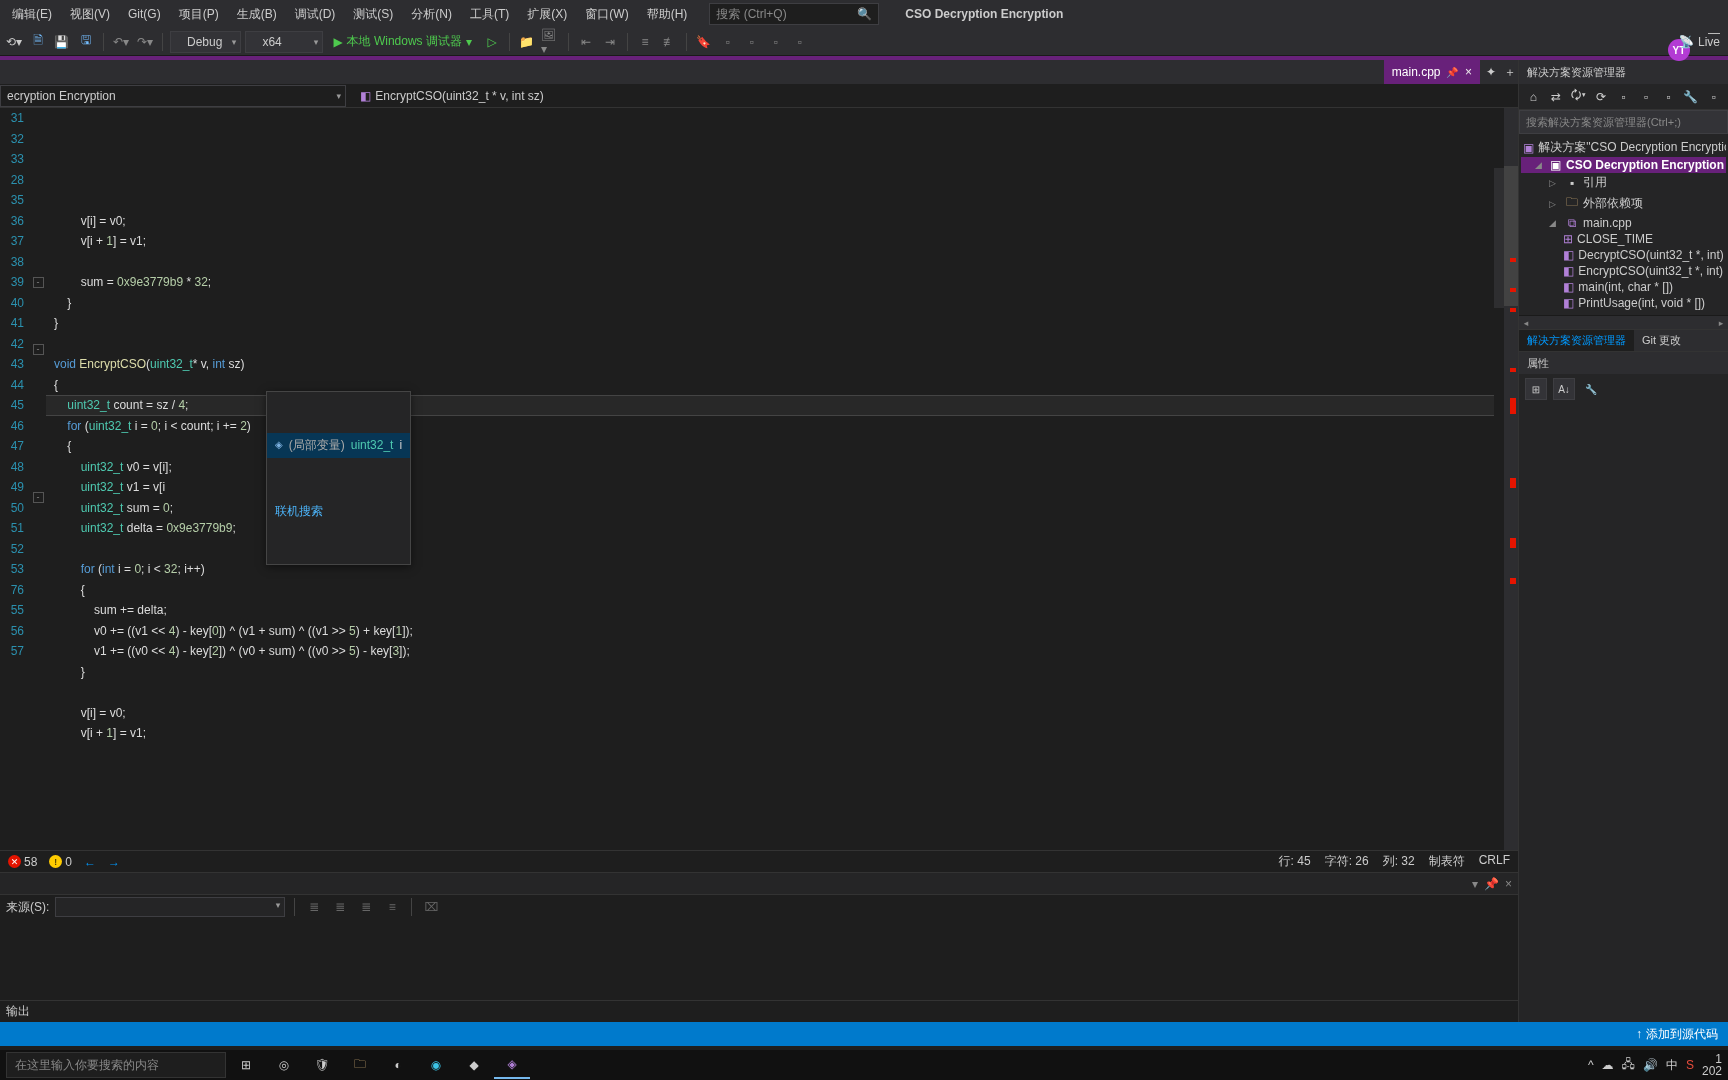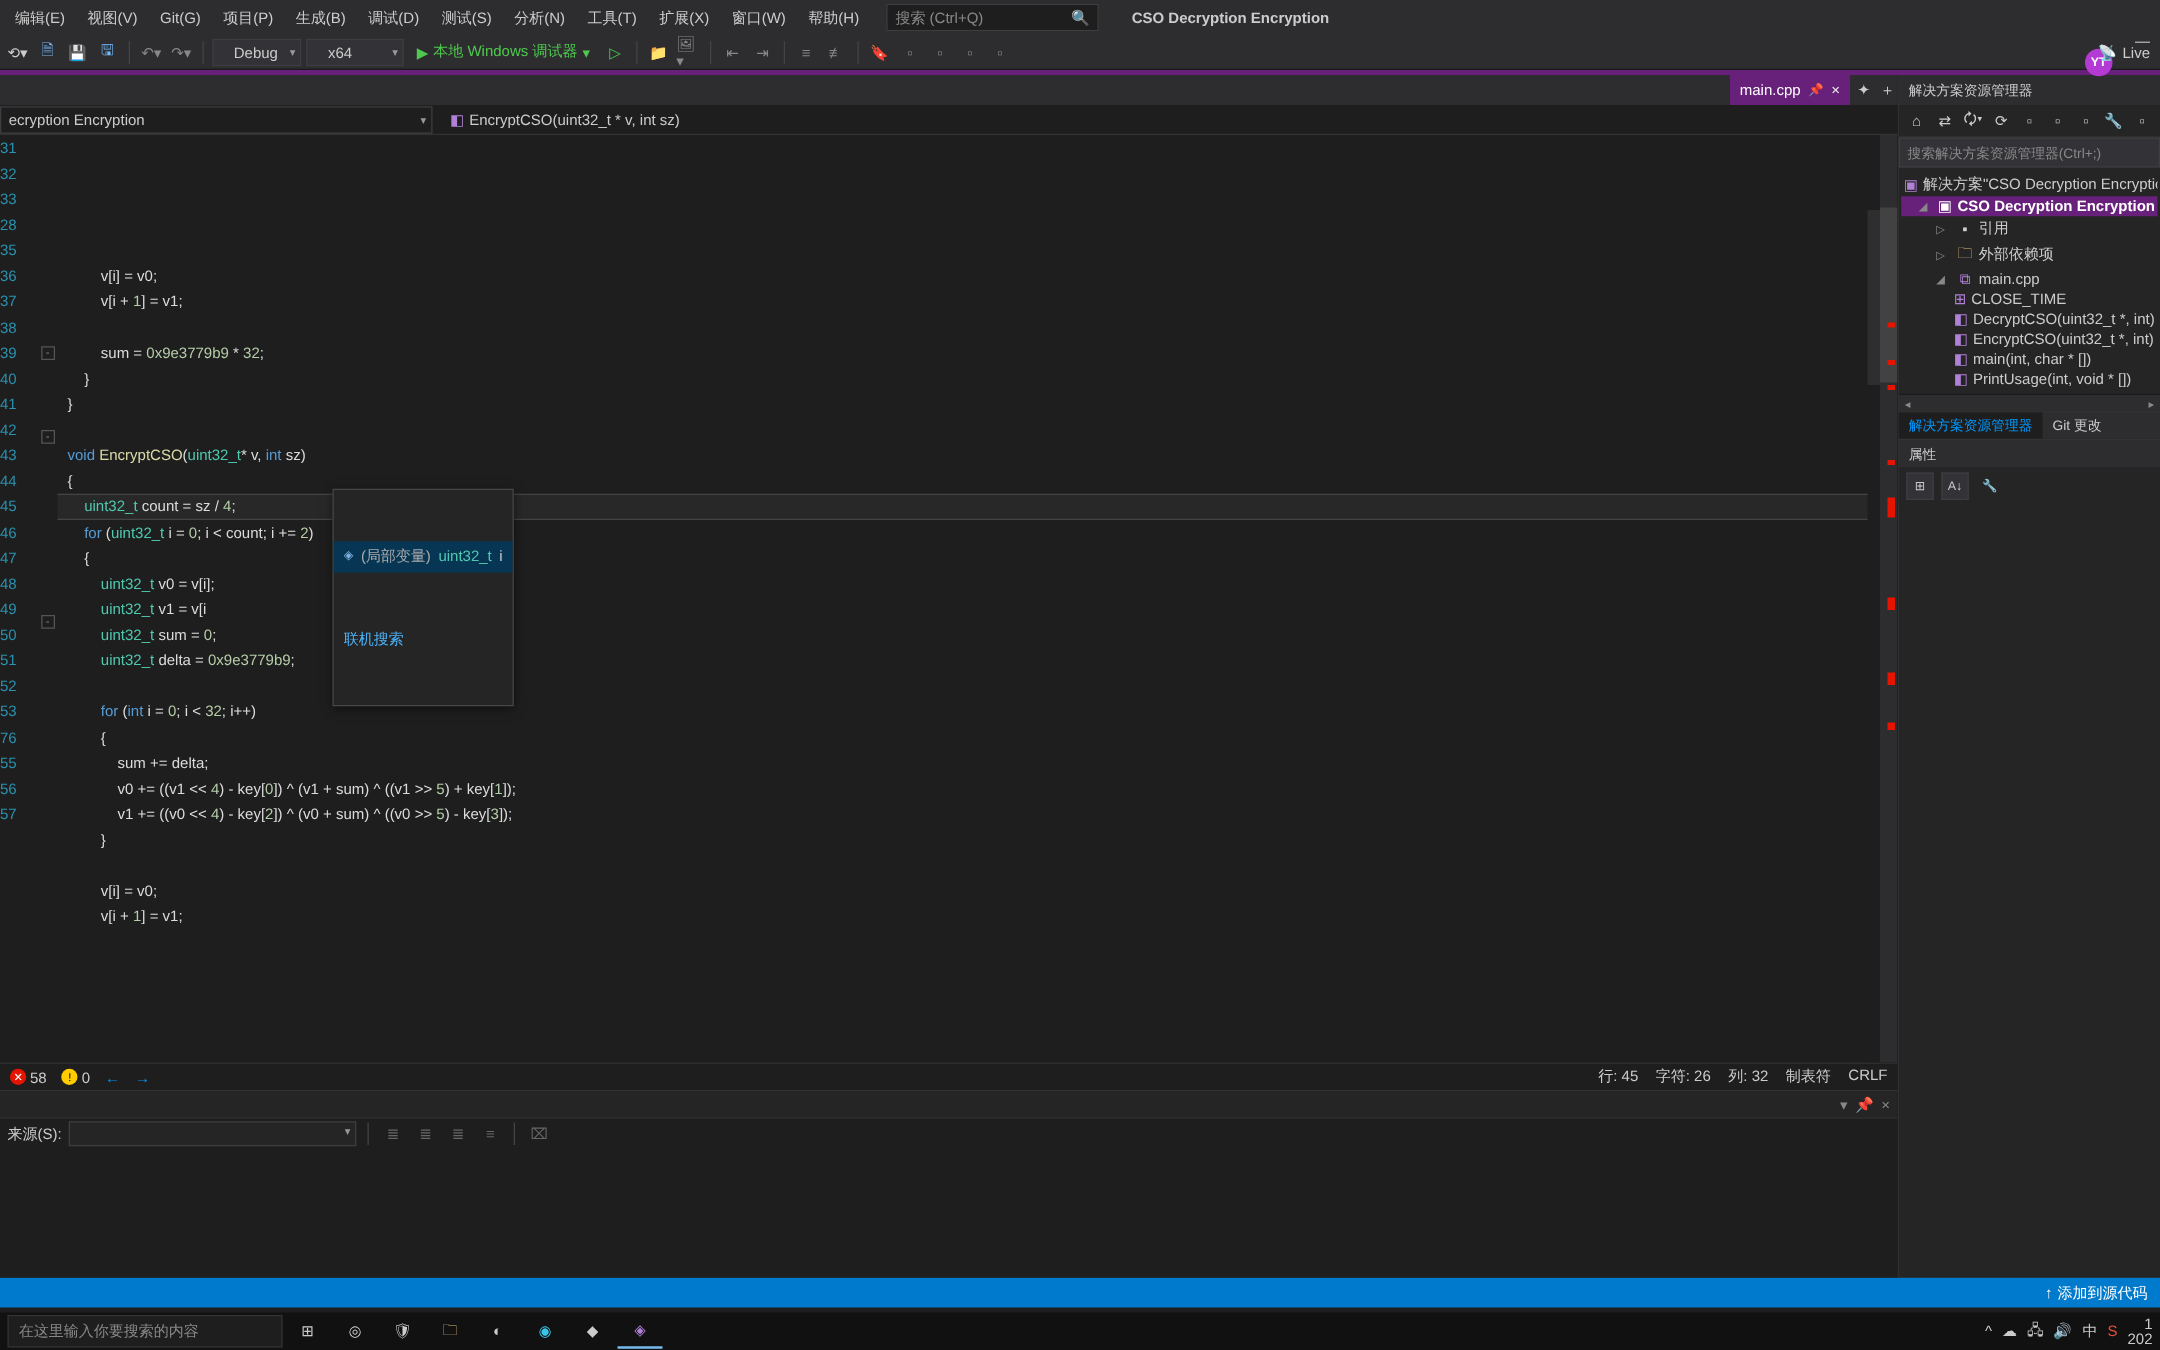--- a/index.html
+++ b/index.html
@@ -28,21 +28,21 @@
 .gearicon { width:22px; display:flex; align-items:center; justify-content:center; background:#2d2d30; color:#ccc; }
 .plusicon { width:16px; display:flex; align-items:center; justify-content:center; color:#ccc; background:#2d2d30; }
 .crumbrow { height:24px; background:#1e1e1e; border-bottom:1px solid #333; display:flex; align-items:center; }
 .crumb-drop { height:22px; border:1px solid #3e3e42; padding:0 18px 0 6px; position:relative; color:#ccc; display:flex; align-items:center; margin-right:8px; flex:0 0 auto; }
 .crumb-drop::after { content:'▾'; position:absolute; right:4px; font-size:9px; color:#999; }
 .crumb-drop.small { width:346px; }
 .crumb-drop.mid { width:390px; }
 .crumb-func { padding:0 6px; color:#ccc; display:flex; align-items:center; gap:4px; }
 .crumb-func .picon { color:#b180d7; }
 .editor { flex:1; display:flex; font-family:Consolas,'Courier New',monospace; font-size:15px; line-height:20.5px; position:relative; overflow:hidden; }
-.gutter { width:30px; background:#1e1e1e; color:#2b91af; text-align:left; padding-right:6px; }
+.gutter { width:30px; background:#1e1e1e; color:#2b91af; text-align:right; padding-right:6px; }
 .fold { width:16px; background:#1e1e1e; color:#888; text-align:center; }
 .fold .fb { border:1px solid #555; width:11px; height:11px; font-size:9px; line-height:9px; margin:5px auto 4px; color:#888; }
 .code { flex:1; background:#1e1e1e; color:#dcdcdc; padding-left:8px; white-space:pre; position:relative; }
 .code .ln { height:20.5px; }
 .kw { color:#569cd6; }
 .ty { color:#4ec9b0; }
 .nm { color:#b5cea8; }
 .fn { color:#dcdcaa; }
 .hl-line { position:absolute; left:0; right:0; height:20.5px; background:#282828; border:1px solid #444; border-left:none; border-right:none; z-index:0; }
 .intellisense { position:absolute; background:#252526; border:1px solid #454545; box-shadow:0 2px 8px rgba(0,0,0,.5); font-size:12px; z-index:10; }
@@ -310,20 +310,21 @@
         <div class="dd"></div>
         <span class="tb-sep"></span>
         <span class="ob">≣</span>
         <span class="ob">≣</span>
         <span class="ob">≣</span>
         <span class="ob">≡</span>
         <span class="tb-sep"></span>
         <span class="ob">⌧</span>
       </div>
       <div class="out-body"></div>
+      <div class="out-foot">输出</div>
     </div>
   </div>
 
   <div class="rpanel">
     <div class="rhead">解决方案资源管理器</div>
     <div class="riconrow">
       <span class="ri">⌂</span>
       <span class="ri">⇄</span>
       <span class="ri">🗘▾</span>
       <span class="ri">⟳</span>

